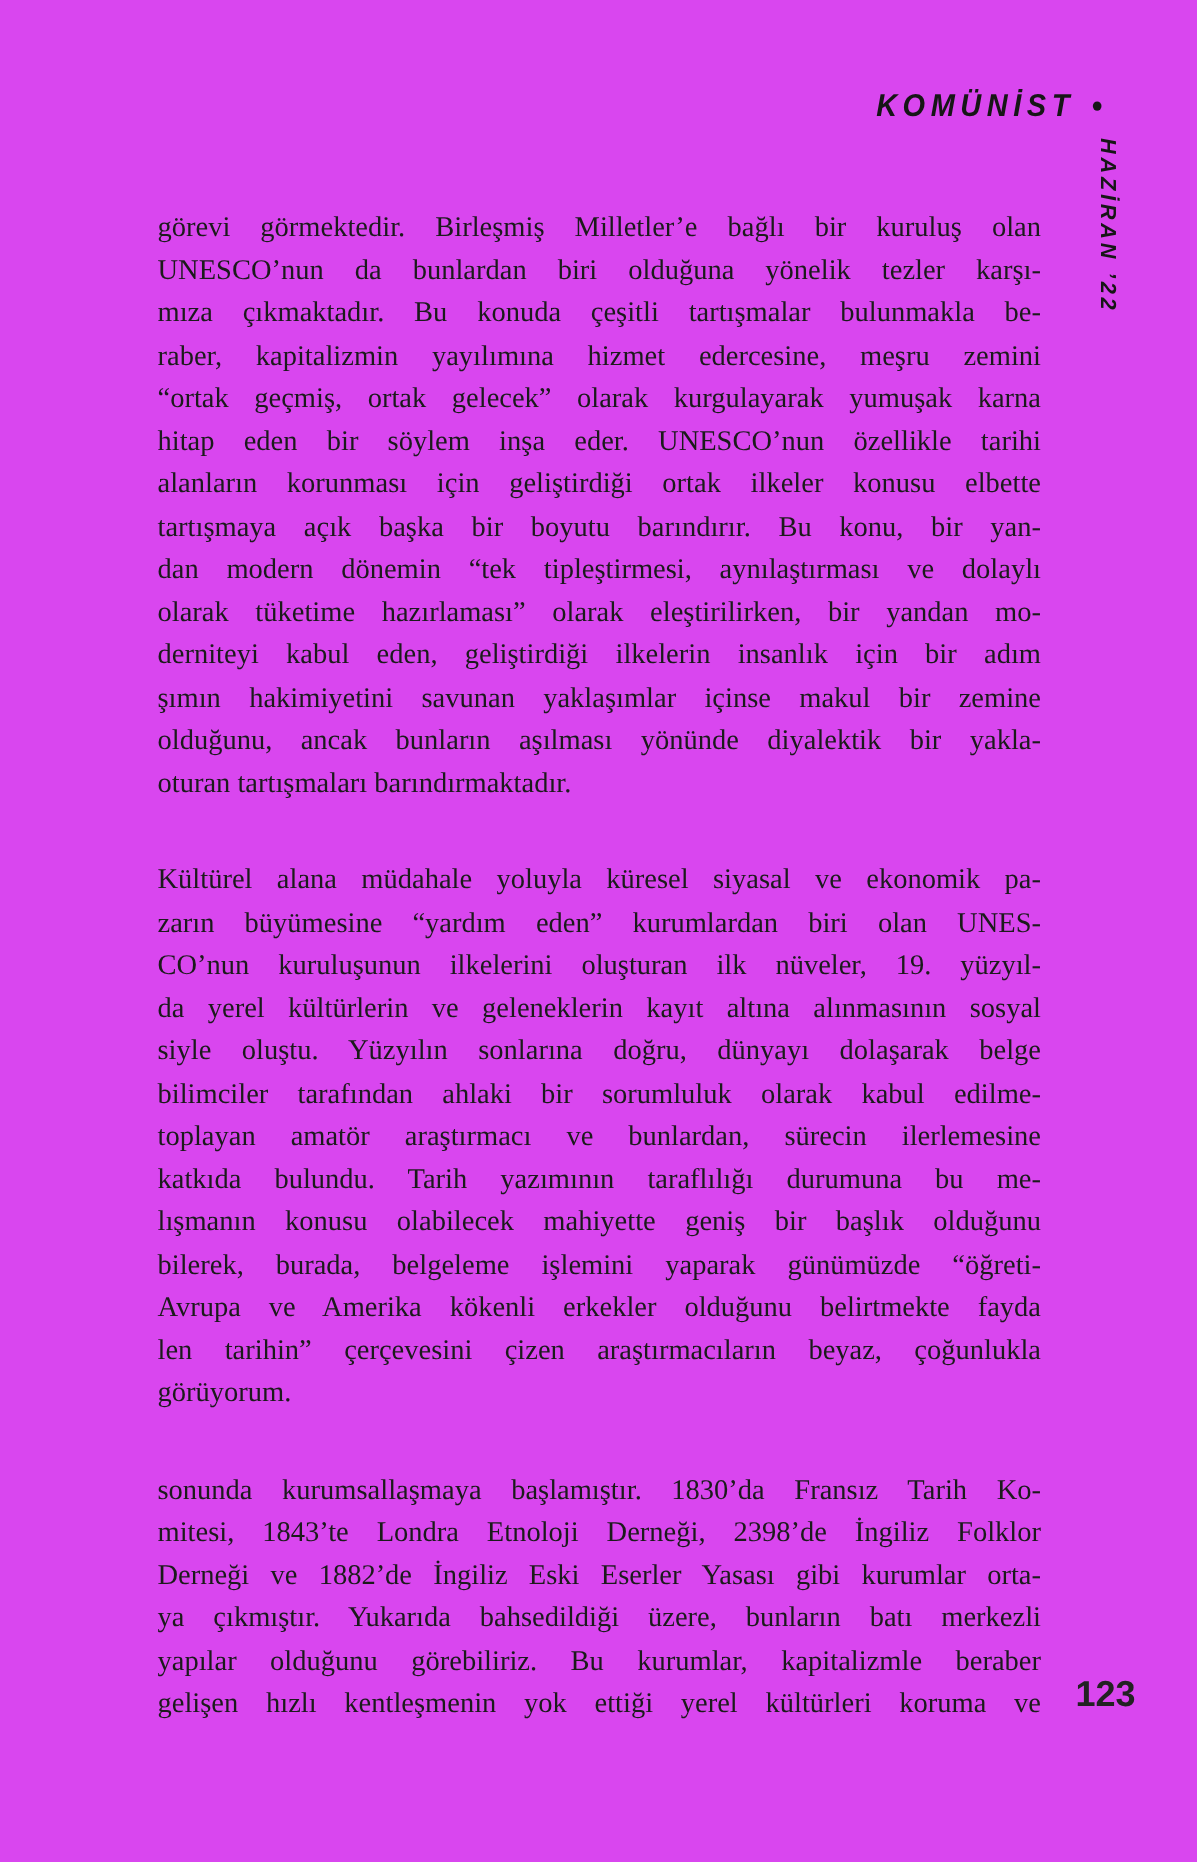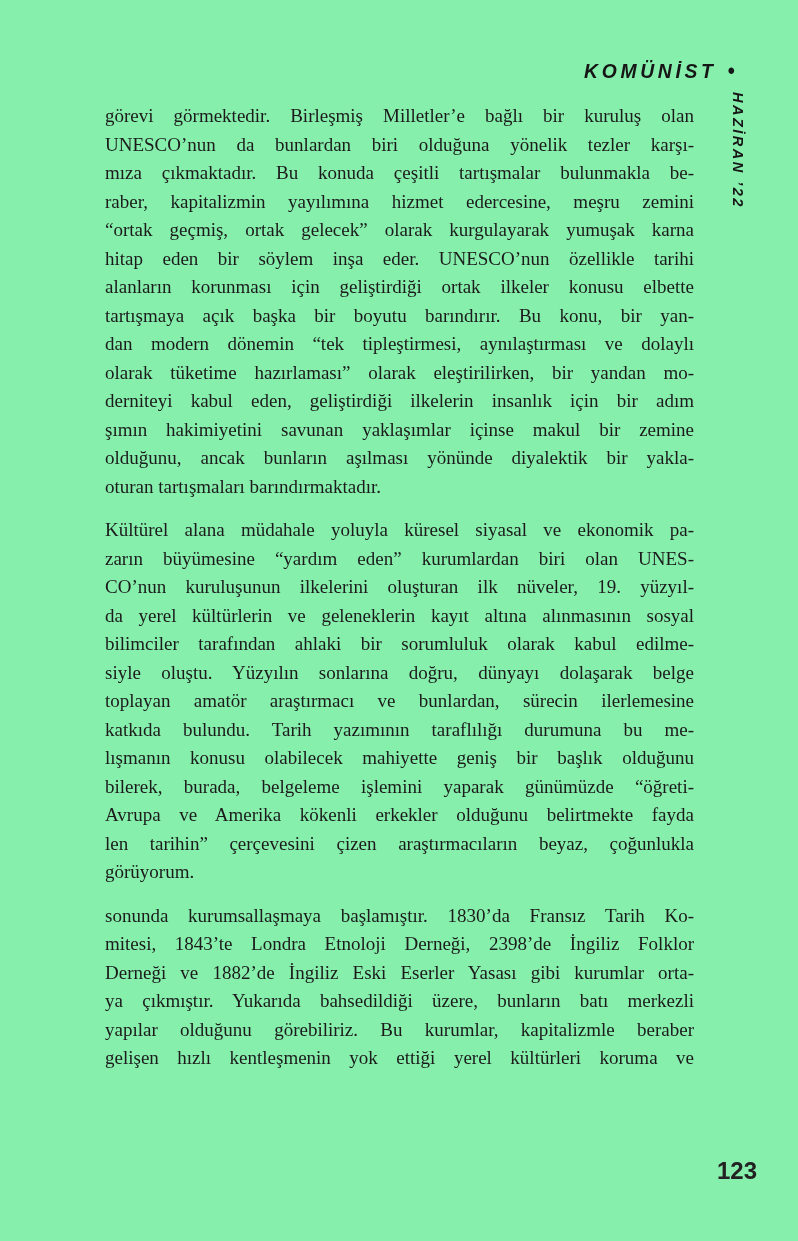--- a/index.html
+++ b/index.html
@@ -4,21 +4,21 @@
 <style>
   * { margin: 0; padding: 0; box-sizing: border-box; }
   html, body { background: #e8e8e8; }
   body { font-family: "Liberation Serif", serif; }
 
   .page {
     position: relative;
     width: 798px;
     height: 1241px;
     margin: 0 auto;
-    background: #86efac;
+    background: #d946ef;
     color: #1b1b1b;
     overflow: hidden;
   }
 
   
   .running-head {
     position: absolute;
     top: 58px;
     right: 63px;
     display: flex;
@@ -58,36 +58,36 @@
   
   .article-body {
     position: absolute;
     left: 105px;
     top: 102px;
     width: 589px;
     font-size: 19px;
     line-height: 28.5px;
     color: #1b1b1b;
   }
-  .paragraph { margin-bottom: 15px; }
+  .paragraph { margin-bottom: 15px; margin-top: 36px; }
   .paragraph:last-child { margin-bottom: 0; }
   .line {
     text-align: justify;
     text-align-last: justify;
     white-space: normal;
   }
   .line.line-end {
     text-align: right;
     text-align-last: left;
   }
 
   
   .page-number {
     position: absolute;
-    top: 1157px;
+    top: 1116px;
     right: 41px;
     font-family: "Liberation Sans", sans-serif;
     font-weight: 700;
     font-size: 24px;
     color: #222222;
     text-align: center;
   }
 </style>
 </head>
 <body>
@@ -116,22 +116,22 @@
         <div class="line">derniteyi kabul eden, geliştirdiği ilkelerin insanlık için bir adım</div>
         <div class="line">şımın hakimiyetini savunan yaklaşımlar içinse makul bir zemine</div>
         <div class="line">olduğunu, ancak bunların aşılması yönünde diyalektik bir yakla-</div>
         <div class="line line-end">oturan tartışmaları barındırmaktadır.</div>
       </div>
       <div class="paragraph">
         <div class="line">Kültürel alana müdahale yoluyla küresel siyasal ve ekonomik pa-</div>
         <div class="line">zarın büyümesine “yardım eden” kurumlardan biri olan UNES-</div>
         <div class="line">CO’nun kuruluşunun ilkelerini oluşturan ilk nüveler, 19. yüzyıl-</div>
         <div class="line">da yerel kültürlerin ve geleneklerin kayıt altına alınmasının sosyal</div>
+        <div class="line">siyle oluştu. Yüzyılın sonlarına doğru, dünyayı dolaşarak belge</div>
         <div class="line">bilimciler tarafından ahlaki bir sorumluluk olarak kabul edilme-</div>
-        <div class="line">siyle oluştu. Yüzyılın sonlarına doğru, dünyayı dolaşarak belge</div>
         <div class="line">toplayan amatör araştırmacı ve bunlardan, sürecin ilerlemesine</div>
         <div class="line">katkıda bulundu. Tarih yazımının taraflılığı durumuna bu me-</div>
         <div class="line">lışmanın konusu olabilecek mahiyette geniş bir başlık olduğunu</div>
         <div class="line">bilerek, burada, belgeleme işlemini yaparak günümüzde “öğreti-</div>
         <div class="line">Avrupa ve Amerika kökenli erkekler olduğunu belirtmekte fayda</div>
         <div class="line">len tarihin” çerçevesini çizen araştırmacıların beyaz, çoğunlukla</div>
         <div class="line line-end">görüyorum.</div>
       </div>
       <div class="paragraph">
         <div class="line">sonunda kurumsallaşmaya başlamıştır. 1830’da Fransız Tarih Ko-</div>

